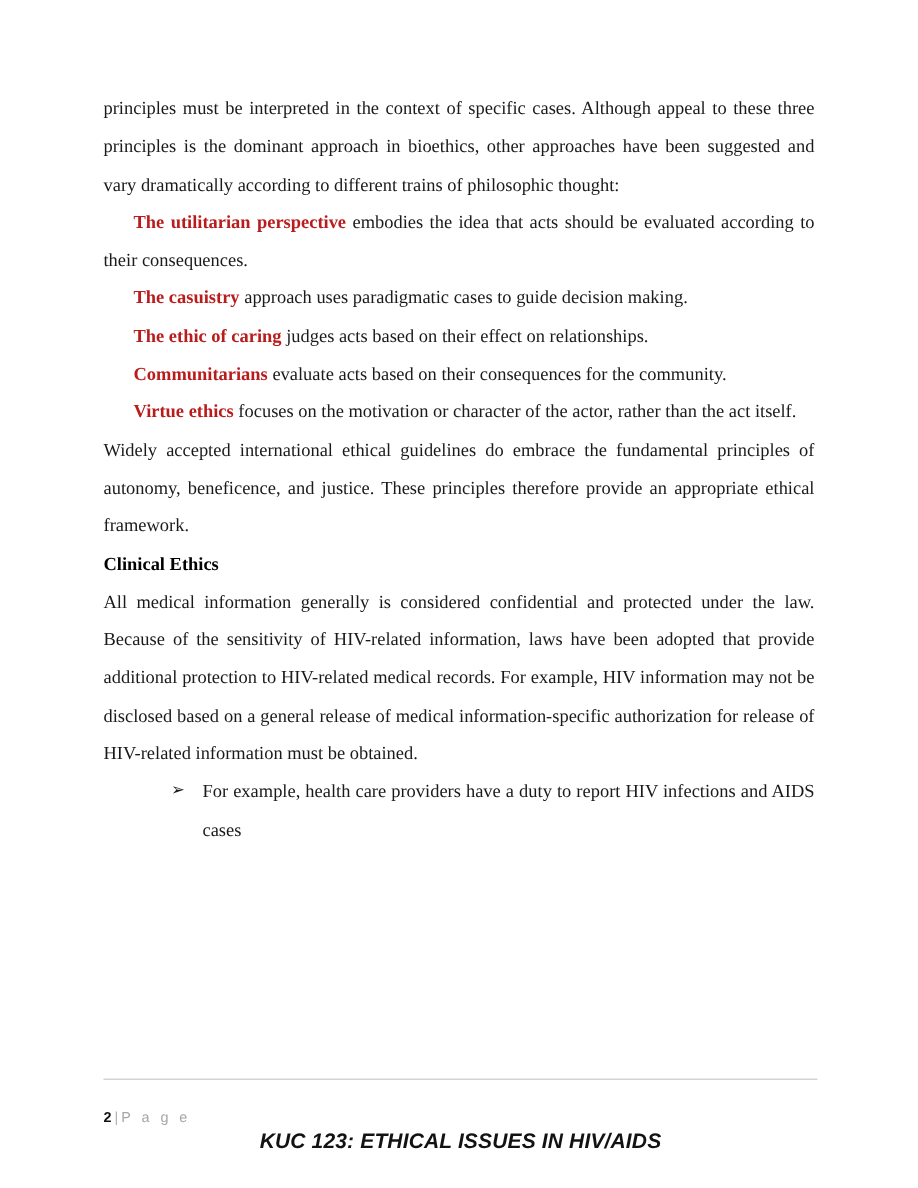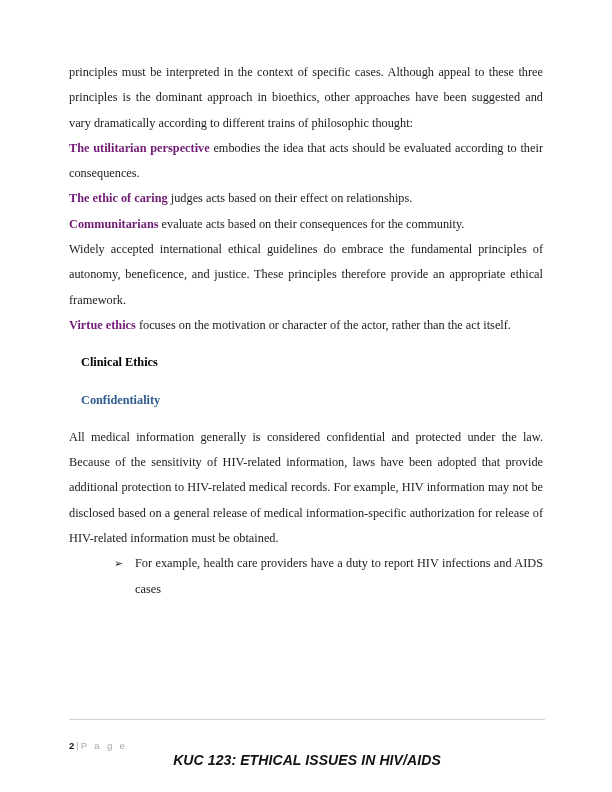--- a/index.html
+++ b/index.html
@@ -26,29 +26,30 @@
   p.body {
     margin: 0;
     font-size: 12.3px;
     line-height: 25.3px;
     text-align: justify;
     text-justify: inter-word;
     color: #1a1a1a;
   }
   .lead {
     font-weight: bold;
-    color: #701a75;
+    color: #b91c1c;
+    margin-left: 20px;
   }
   .gap-para { margin-top: 22px; }
   .gap-block { margin-top: 25px; }
   .gap-large { margin-top: 84px; }
   .gap-head { margin-top: 21px; }
 
   h3.heading {
-    margin: 12px;
+    margin: 0;
     font-size: 12.3px;
     line-height: 25.3px;
     font-weight: bold;
     color: #000000;
   }
   h3.heading.blue {
     color: #2e5b8e;
   }
 
   ul.bullets {
@@ -130,32 +131,32 @@
 
 <div class="page">
 
   <div class="content">
 
     <p class="body">principles must be interpreted in the context of specific cases. Although appeal to these three principles is the dominant approach in bioethics, other approaches have been suggested and vary dramatically according to different trains of philosophic thought:</p>
 
     <p class="body gap-para"><span class="lead">The utilitarian perspective</span><span> embodies the idea that acts should be evaluated according to their consequences.</span></p>
 
 
+    <p class="body"><span class="lead">The casuistry</span><span> approach uses paradigmatic cases to guide decision making.</span></p>
 
     <p class="body"><span class="lead">The ethic of caring</span><span> judges acts based on their effect on relationships.</span></p>
 
     <p class="body"><span class="lead">Communitarians</span><span> evaluate acts based on their consequences for the community.</span></p>
 
+    <p class="body"><span class="lead">Virtue ethics</span><span> focuses on the motivation or character of the actor, rather than the act itself.</span></p>
+
     <p class="body gap-block">Widely accepted international ethical guidelines do embrace the fundamental principles of autonomy, beneficence, and justice. These principles therefore provide an appropriate ethical framework.</p>
-
-    <p class="body"><span class="lead">Virtue ethics</span><span> focuses on the motivation or character of the actor, rather than the act itself.</span></p>
 
     <h3 class="heading gap-large">Clinical Ethics</h3>
 
-    <h3 class="heading blue gap-head">Confidentiality</h3>
 
     <p class="body gap-head">All medical information generally is considered confidential and protected under the law. Because of the sensitivity of HIV-related information, laws have been adopted that provide additional protection to HIV-related medical records. For example, HIV information may not be disclosed based on a general release of medical information-specific authorization for release of HIV-related information must be obtained.</p>
 
 
     <ul class="bullets gap-block">
       <li><span class="arrow">➢</span><span>For example, health care providers have a duty to report HIV infections and AIDS cases</span></li>
     </ul>
 
   </div>
 

